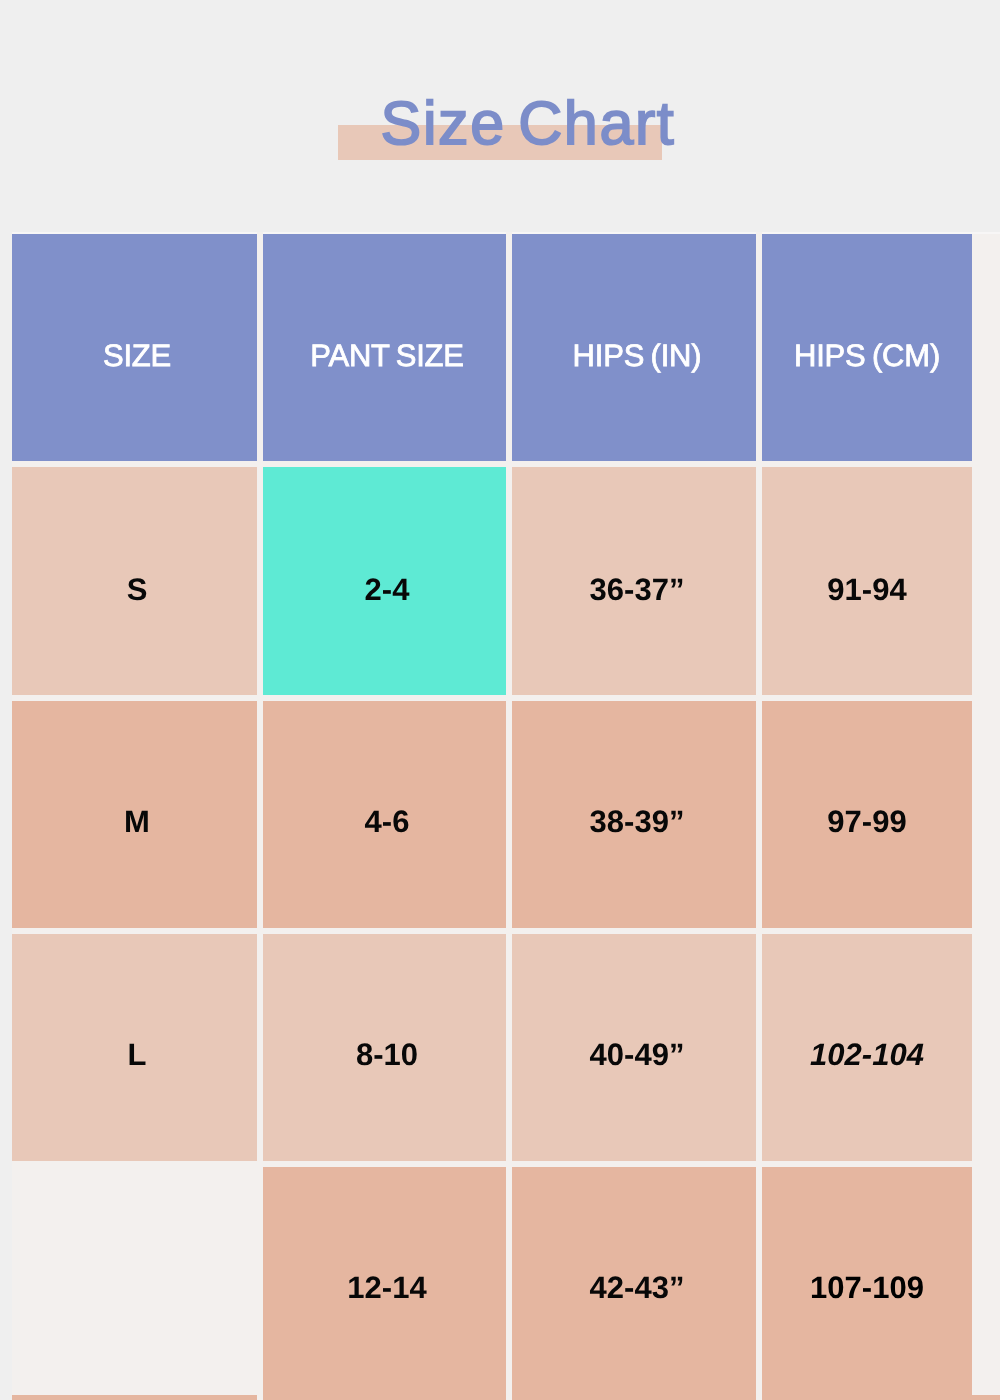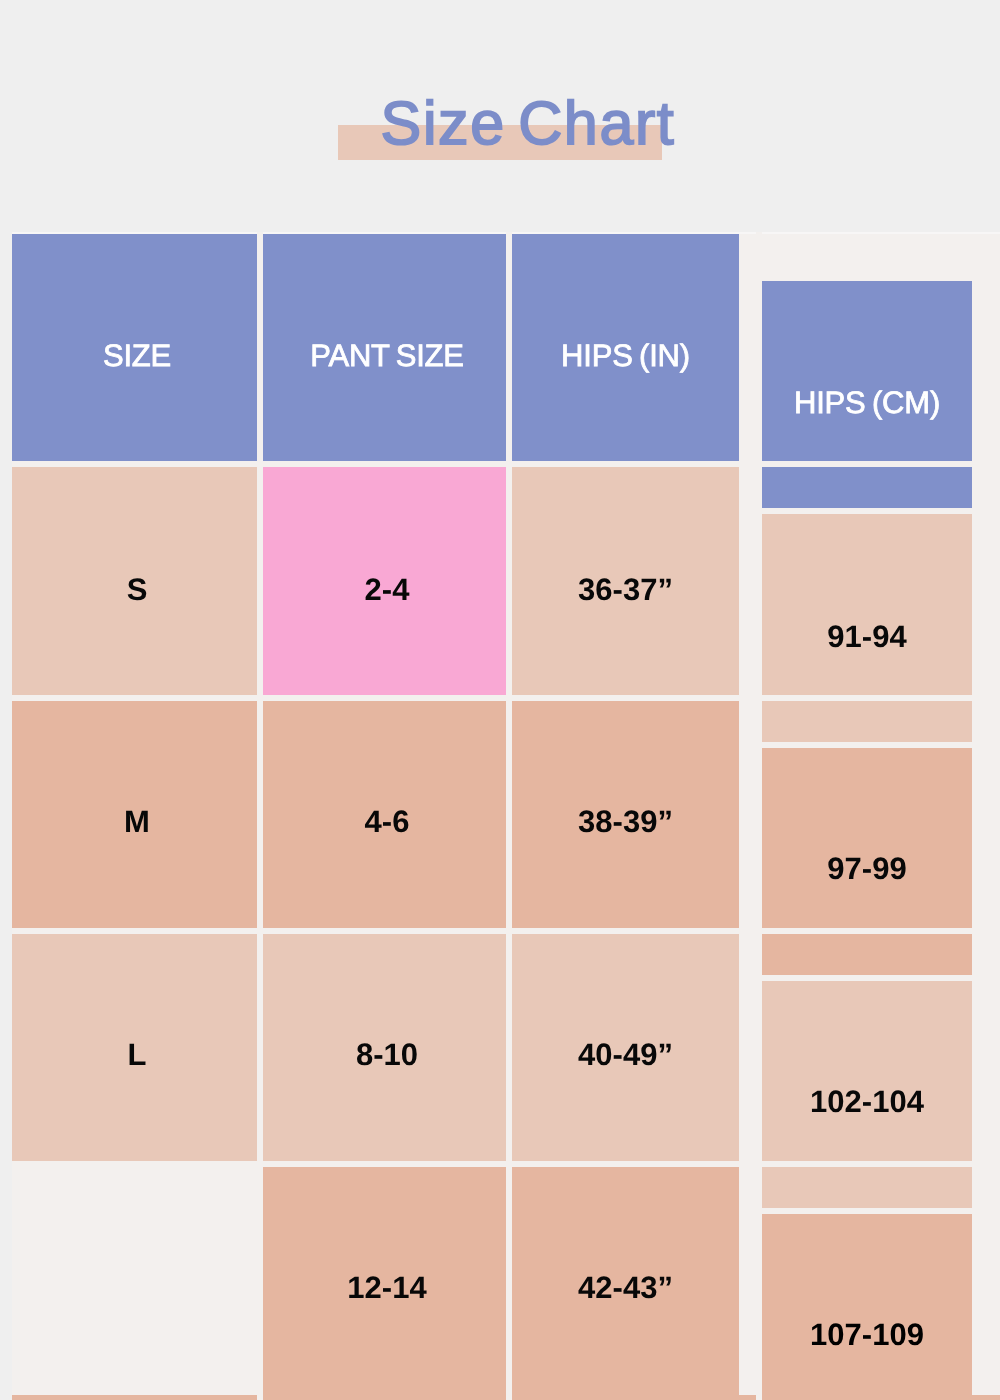--- a/index.html
+++ b/index.html
@@ -32,22 +32,22 @@
   .row-2{top:469px;height:227px;}
   .row-3{top:702px;height:227px;}
   .row-4{top:935px;height:228px;}
   
   .bottom-fill{position:absolute;left:0;top:1163px;width:1000px;height:5px;}
 
   .cell{position:absolute;top:0;height:100%;
         display:flex;align-items:center;justify-content:center;}
   .c0{left:0px;width:250px;}
   .c1{left:250px;width:250px;}
-  .c2{left:500px;width:227px;}
-  .c3{left:750px;width:210px;margin-top:47px;}
+  .c2{left:500px;width:250px;}
+  .c3{left:750px;width:210px;}
 
   .cell span{display:block;transform:translateY(9px);will-change:opacity;}
   .row-2 .cell span,.row-3 .cell span,.row-4 .cell span{transform:translateY(7px);}
 
   .head .cell{background:#8090ca;color:#ffffff;}
   .head .cell span{font-size:31px;font-weight:400;word-spacing:-2px;
                    letter-spacing:-.2px;-webkit-text-stroke:.8px #fff;
                    transform:translateY(8px);}
 
   .light .cell{background:#e8c8b8;}
@@ -86,21 +86,21 @@
         </div>
       <div class="cell c3" style="background: rgb(128, 144, 202); color: rgb(255, 255, 255);">
           <span style="-webkit-text-stroke-color: rgb(255, 255, 255);">HIPS (CM)</span>
         </div>
     </div>
 
     <div class="row row-1 body light">
       <div class="cell c0" style="background: rgb(232, 200, 184); color: rgb(8, 8, 8);">
           <span>S</span>
         </div>
-      <div class="cell c1" style="background: #f9a8d4; color: rgb(8, 8, 8);">
+      <div class="cell c1" style="background: #5eead4; color: rgb(8, 8, 8);">
           <span>2-4</span>
         </div>
       <div class="cell c2" style="background: rgb(232, 200, 184); color: rgb(8, 8, 8);">
           <span>36-37”</span>
         </div>
       <div class="cell c3" style="background: rgb(232, 200, 184); color: rgb(8, 8, 8);">
           <span>91-94</span>
         </div>
     </div>
 
@@ -122,21 +122,21 @@
     <div class="row row-3 body light">
       <div class="cell c0" style="background: rgb(232, 200, 184); color: rgb(8, 8, 8);">
           <span>L</span>
         </div>
       <div class="cell c1" style="background: rgb(232, 200, 184); color: rgb(8, 8, 8);">
           <span>8-10</span>
         </div>
       <div class="cell c2" style="background: rgb(232, 200, 184); color: rgb(8, 8, 8);">
           <span>40-49”</span>
         </div>
-      <div class="cell c3" style="background: rgb(232, 200, 184); color: rgb(8, 8, 8);">
+      <div class="cell c3" style="background: rgb(232, 200, 184); color: rgb(8, 8, 8); font-style: italic;">
           <span>102-104</span>
         </div>
     </div>
 
     <div class="row row-4 body dark">
       <div class="cell c1" style="background: rgb(229, 182, 160); color: rgb(8, 8, 8);">
           <span>12-14</span>
         </div>
       <div class="cell c2" style="background: rgb(229, 182, 160); color: rgb(8, 8, 8);">
           <span>42-43”</span>

